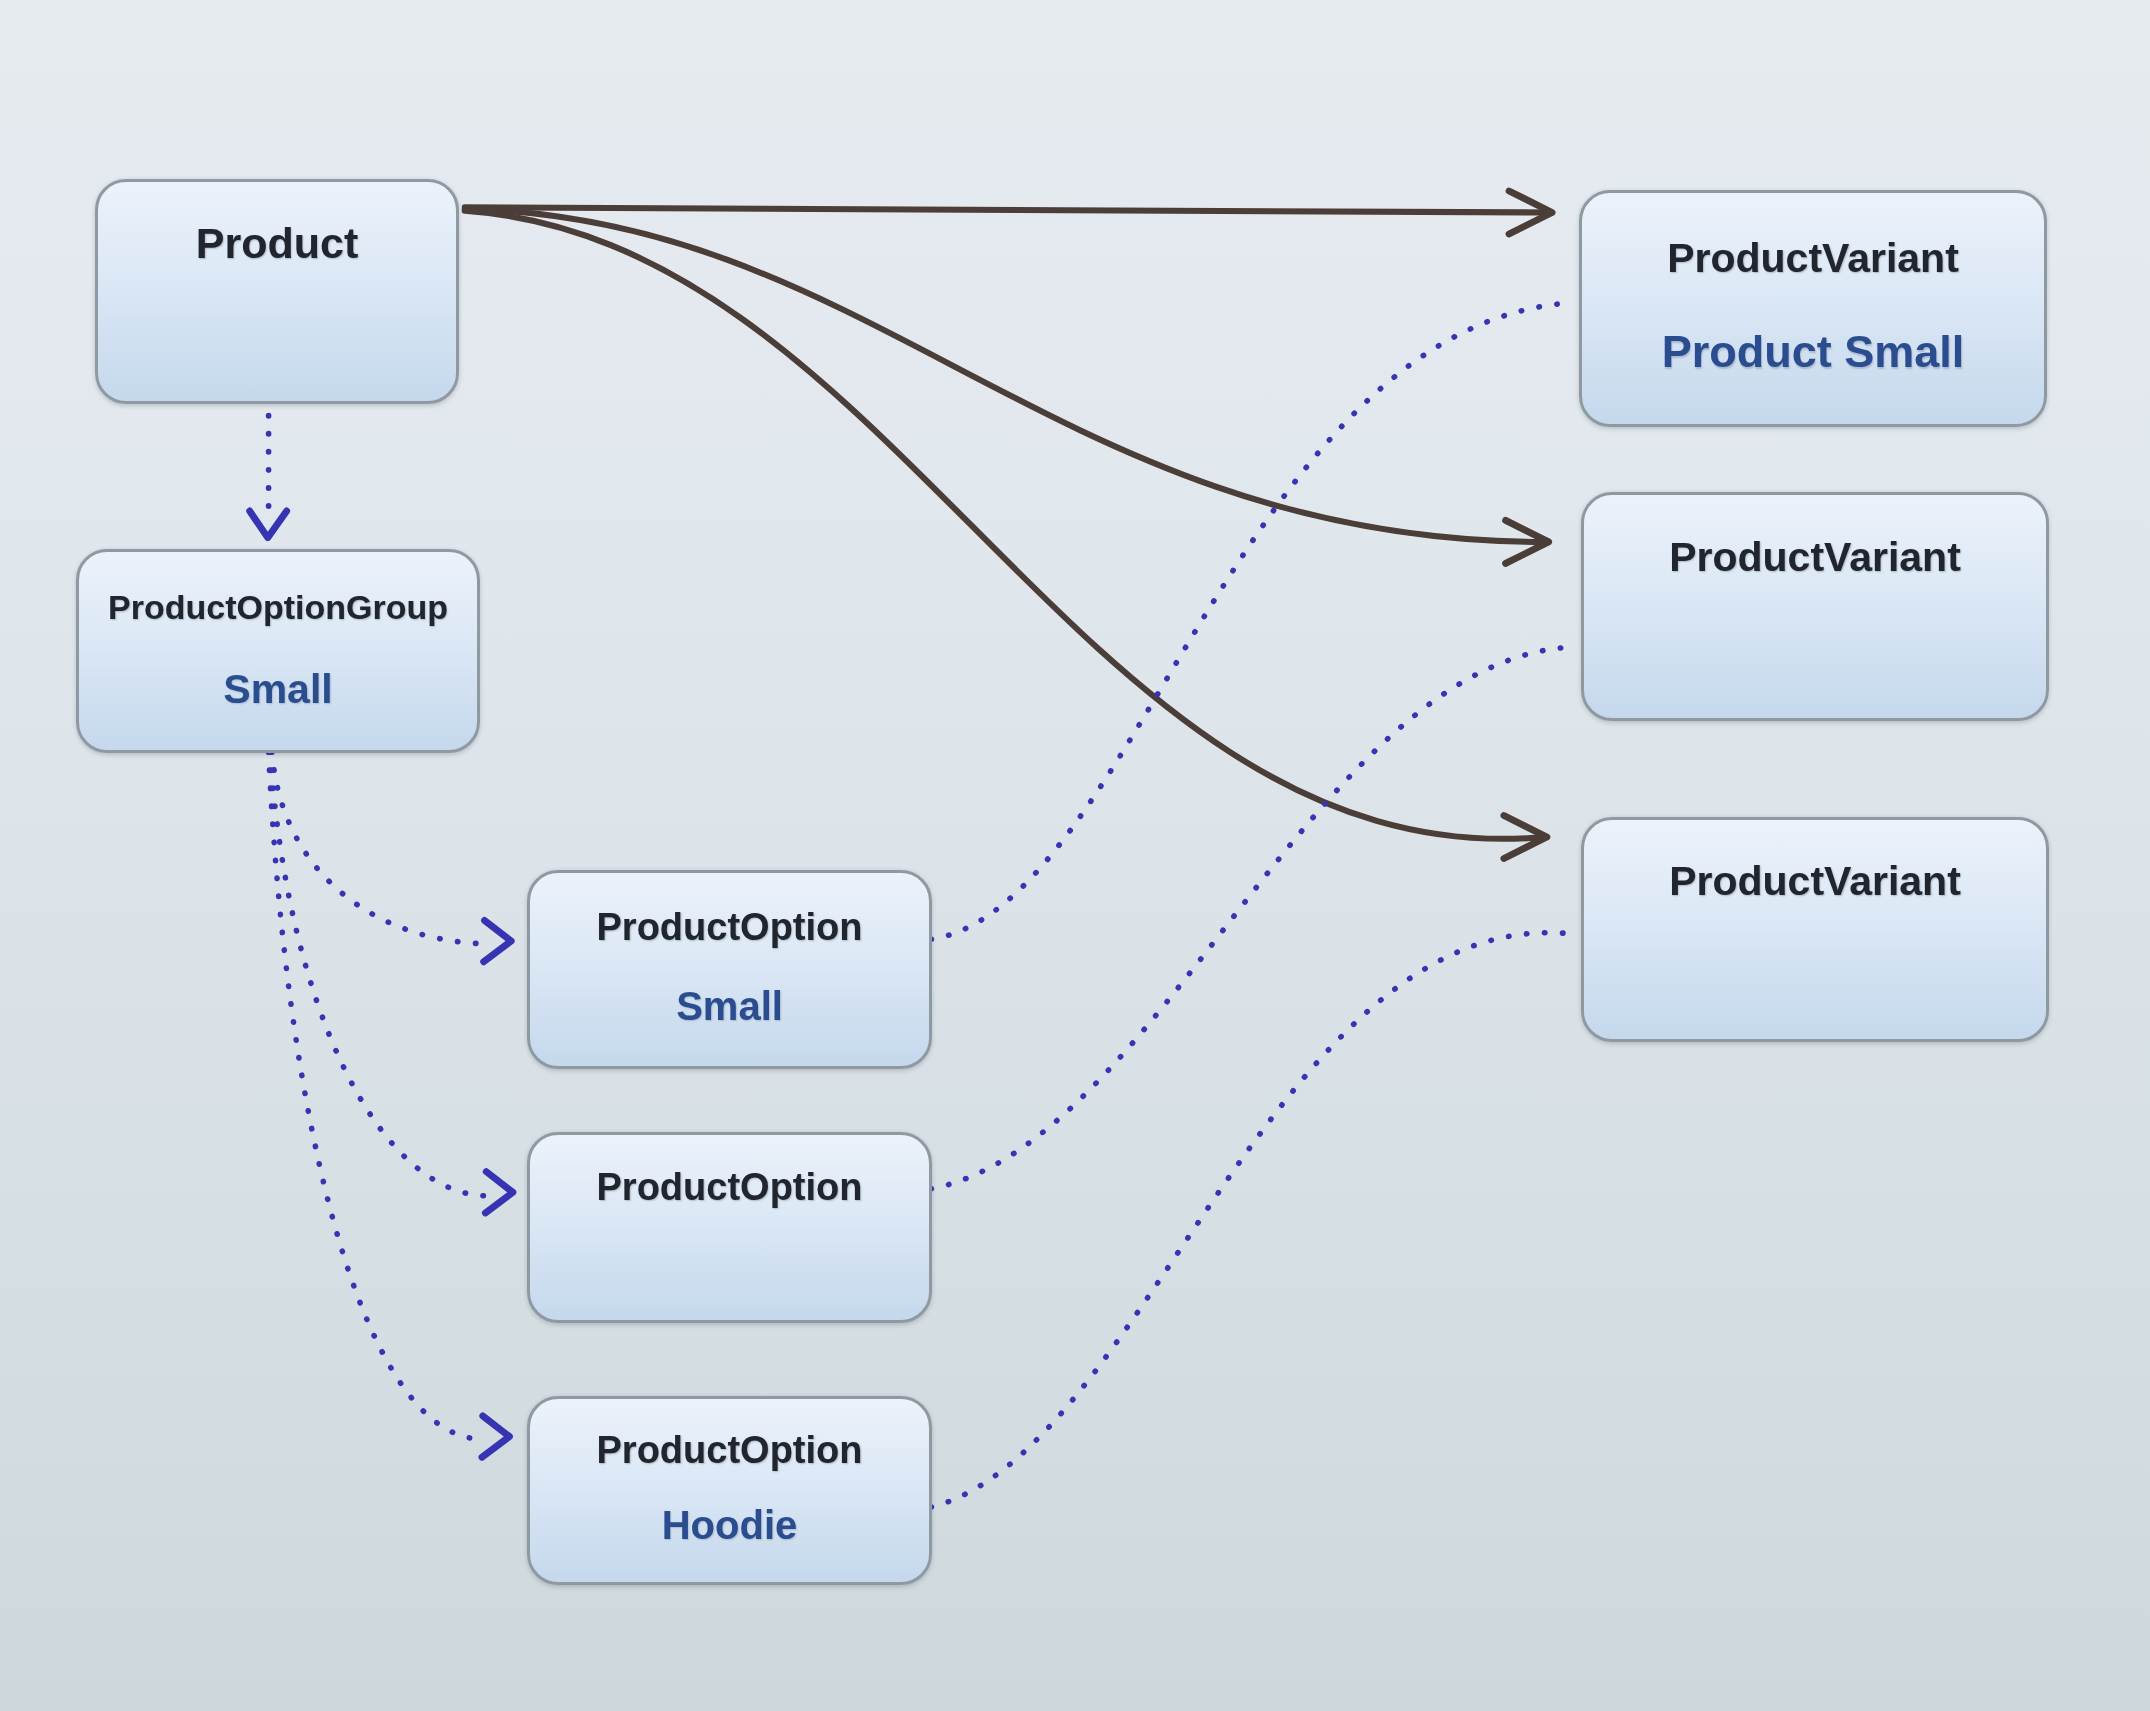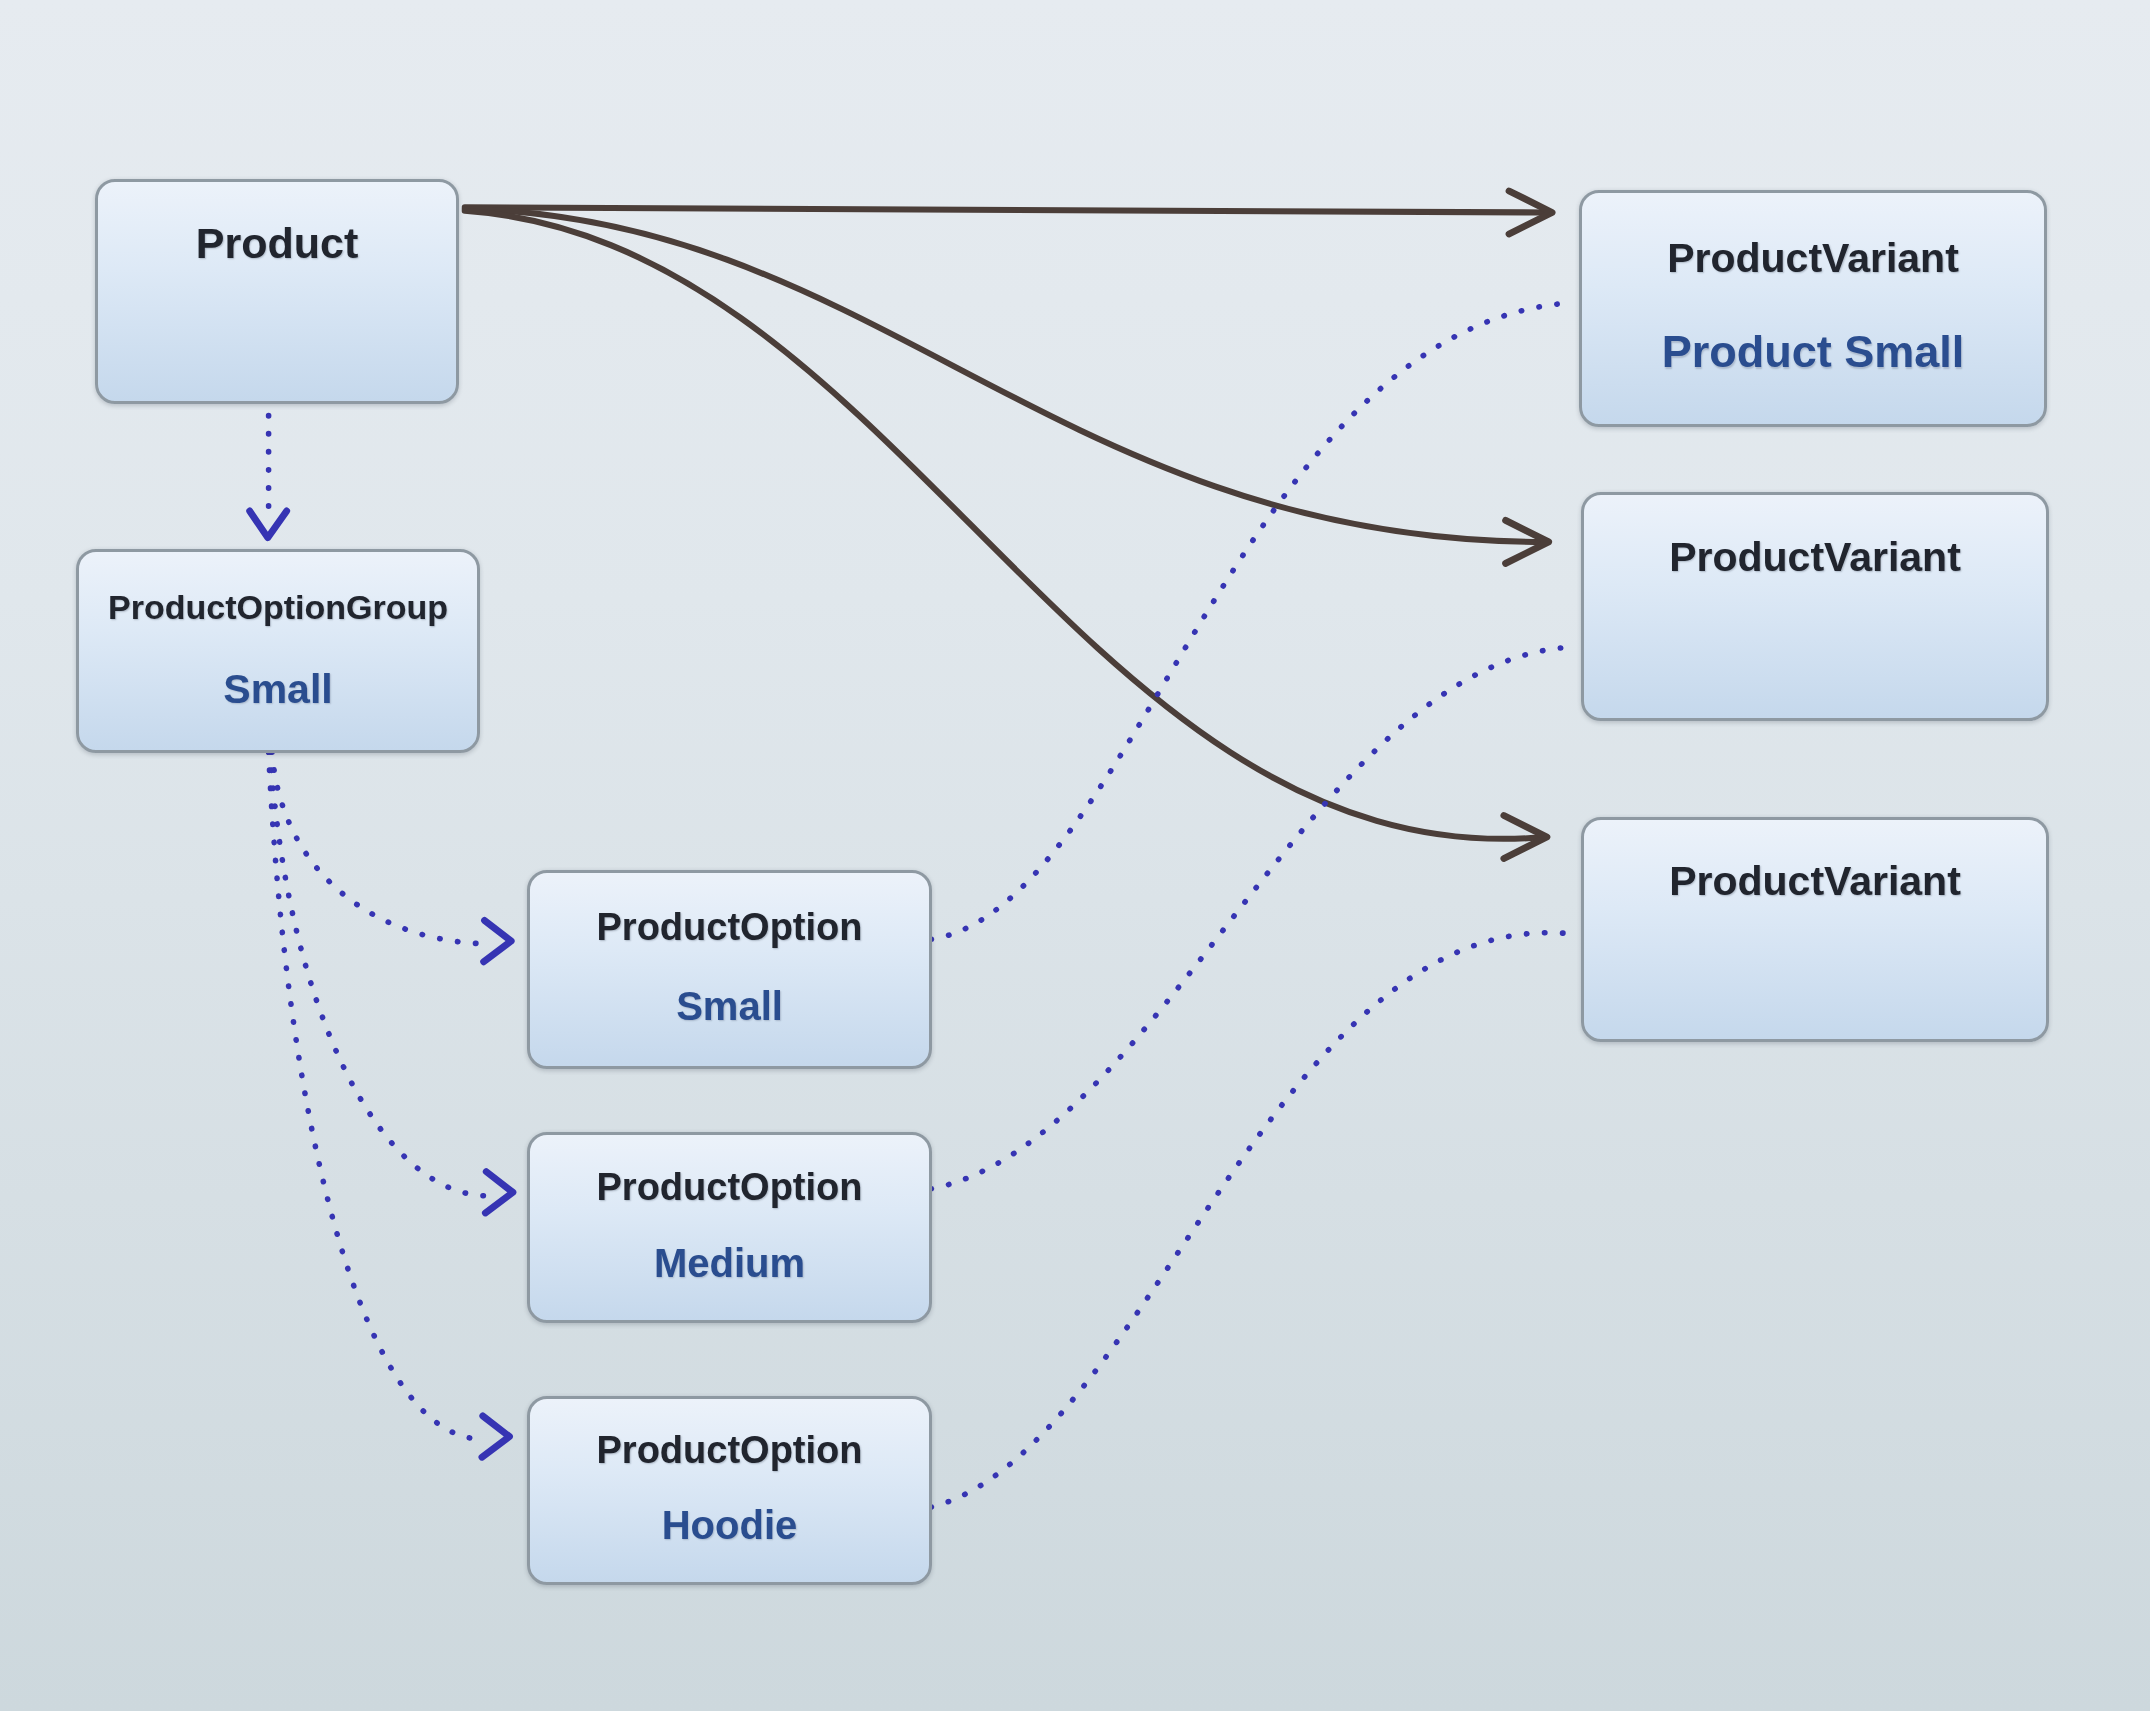--- a/index.html
+++ b/index.html
@@ -16,21 +16,21 @@
   #edges {
     position: absolute;
     left: 0; top: 0;
     z-index: 1;
   }
 
   .node {
     position: absolute;
     z-index: 2;
     border: 3.4px solid #8e99a2;
-    border-radius: 20px;
+    border-radius: 31px;
     background: linear-gradient(180deg, #ecf2fa 0%, #dde9f6 40%, #c5d8ec 100%);
     box-shadow: 0 1.7px 4.3px rgba(50,60,75,0.22);
   }
   .node .title, .node .value {
     position: absolute;
     left: 0; right: 0;
     text-align: center;
     transform: translateY(-50%);
     font-weight: bold;
     white-space: nowrap;
@@ -136,21 +136,20 @@
     <div class="value">Small</div>
   </div>
 
   <div class="node n-opt-small">
     <div class="title">ProductOption</div>
     <div class="value">Small</div>
   </div>
 
   <div class="node n-opt-medium">
     <div class="title">ProductOption</div>
-    <div class="value">Medium</div>
   </div>
 
   <div class="node n-opt-large">
     <div class="title">ProductOption</div>
     <div class="value">Hoodie</div>
   </div>
 
   <div class="node n-var-small">
     <div class="title">ProductVariant</div>
     <div class="value">Product Small</div>

